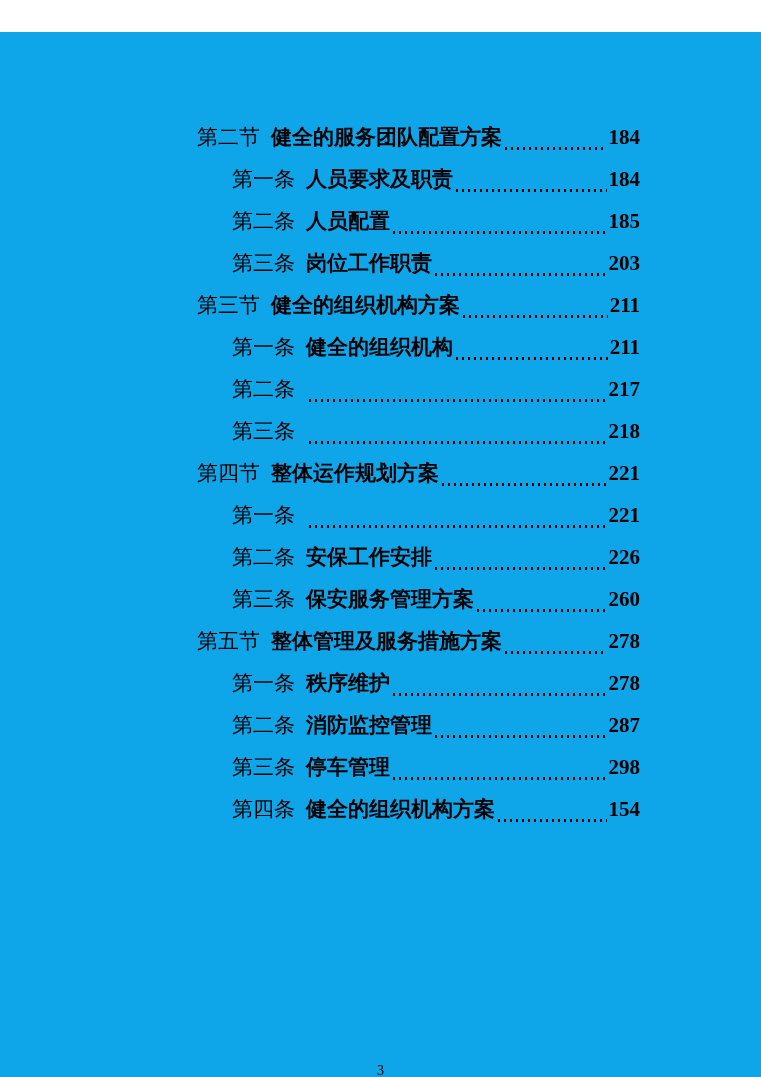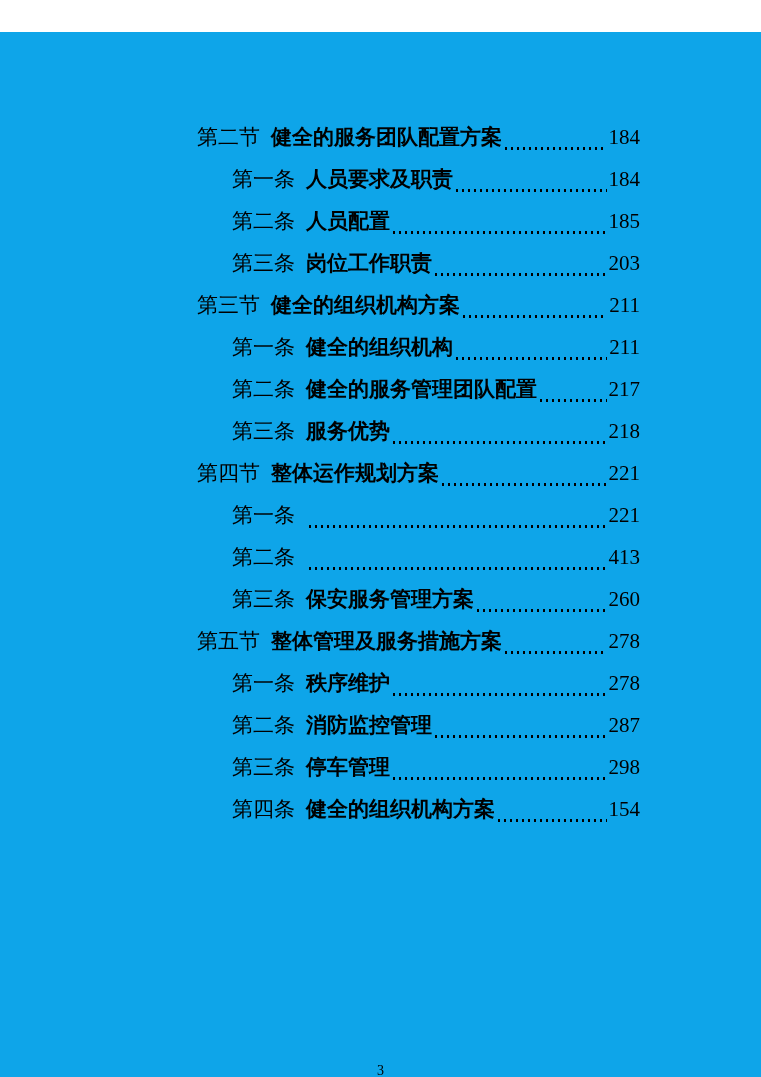--- a/index.html
+++ b/index.html
@@ -51,21 +51,21 @@
     margin: 0 2px 8px 3px;
     background-image: repeating-linear-gradient(
       to right,
       #000000 0px, #000000 2px,
       transparent 2px, transparent 6px
     );
     min-width: 12px;
   }
   .toc-page {
     flex: none;
-    font-weight: normal;
+    font-weight: bold;
     text-align: left;
   }
   .footer {
     position: absolute;
     top: 1030px;
     left: 0;
     width: 100%;
     text-align: center;
     font-size: 14px;
     line-height: 18px;
@@ -108,45 +108,44 @@
       <span class="toc-page">211</span>
     </div>
       <div class="toc-row level-2">
       <span class="toc-label">第一条</span>
       <span class="toc-title">健全的组织机构</span>
       <span class="toc-dots"></span>
       <span class="toc-page">211</span>
     </div>
       <div class="toc-row level-2">
       <span class="toc-label">第二条</span>
-      <span class="toc-title">健全的服务管理团队配置</span>
       <span class="toc-dots"></span>
       <span class="toc-page">217</span>
     </div>
       <div class="toc-row level-2">
       <span class="toc-label">第三条</span>
-      <span class="toc-title">服务优势</span>
       <span class="toc-dots"></span>
       <span class="toc-page">218</span>
     </div>
       <div class="toc-row level-1">
       <span class="toc-label">第四节</span>
       <span class="toc-title">整体运作规划方案</span>
       <span class="toc-dots"></span>
       <span class="toc-page">221</span>
     </div>
       <div class="toc-row level-2">
       <span class="toc-label">第一条</span>
       <span class="toc-dots"></span>
       <span class="toc-page">221</span>
     </div>
       <div class="toc-row level-2">
       <span class="toc-label">第二条</span>
+      <span class="toc-title">安保工作安排</span>
       <span class="toc-dots"></span>
-      <span class="toc-page">413</span>
+      <span class="toc-page">226</span>
     </div>
       <div class="toc-row level-2">
       <span class="toc-label">第三条</span>
       <span class="toc-title">保安服务管理方案</span>
       <span class="toc-dots"></span>
       <span class="toc-page">260</span>
     </div>
       <div class="toc-row level-1">
       <span class="toc-label">第五节</span>
       <span class="toc-title">整体管理及服务措施方案</span>

